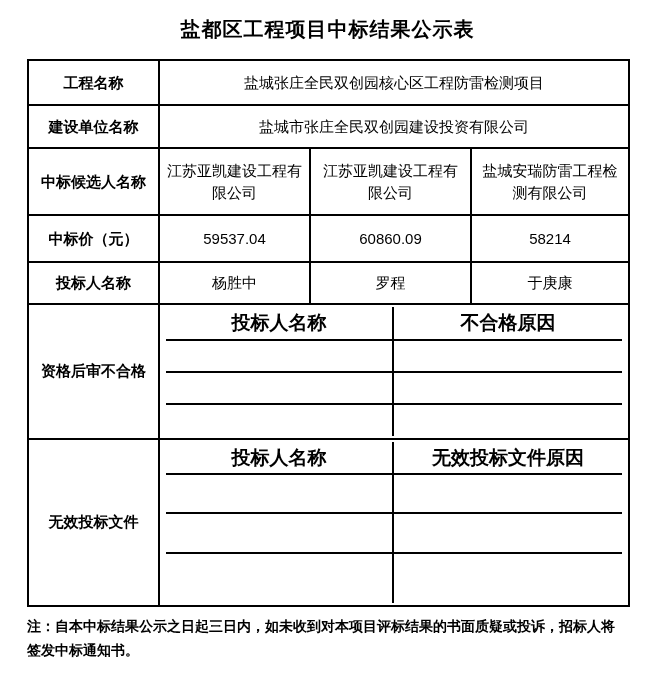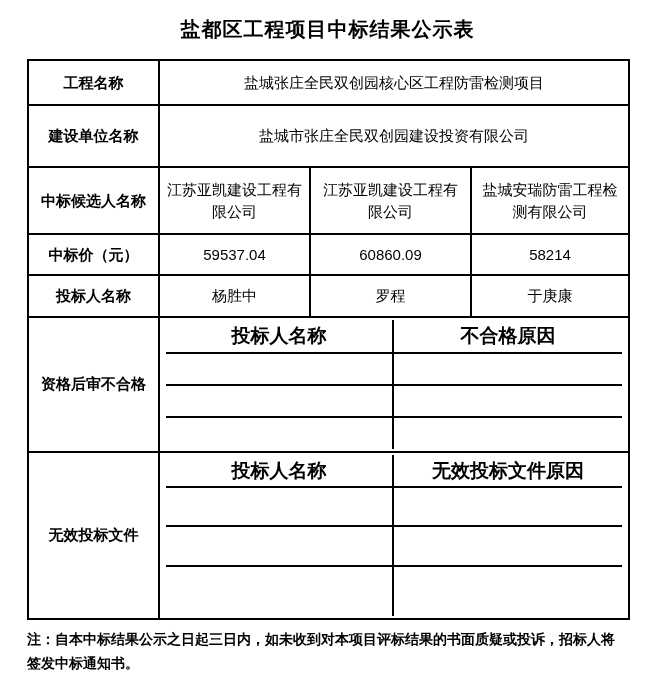--- a/index.html
+++ b/index.html
@@ -33,24 +33,24 @@
     border: 2px solid #000000;
     text-align: center;
     vertical-align: middle;
     font-size: 15px;
     padding: 2px 6px;
     line-height: 1.45;
   }
   td.lbl { font-weight: bold; }
   td.hdr { font-weight: bold; }
   .tr-project    { height: 45px; margin-left: 24px; }
-  .tr-owner      { height: 62px; padding-left: 40px; }
+  .tr-owner      { height: 43px; padding-left: 40px; }
   .tr-ranks      { height: 42px; }
   .tr-candidates { height: 67px; }
-  .tr-price      { height: 41px; }
+  .tr-price      { height: 47px; }
   .tr-manager    { height: 42px; }
   td.nested { padding: 0; vertical-align: top; }
   table.sub {
     border-collapse: collapse;
     table-layout: fixed;
     width: 100%;
     height: 100%;
   }
   table.sub td {
     border: 2px solid #000000;

